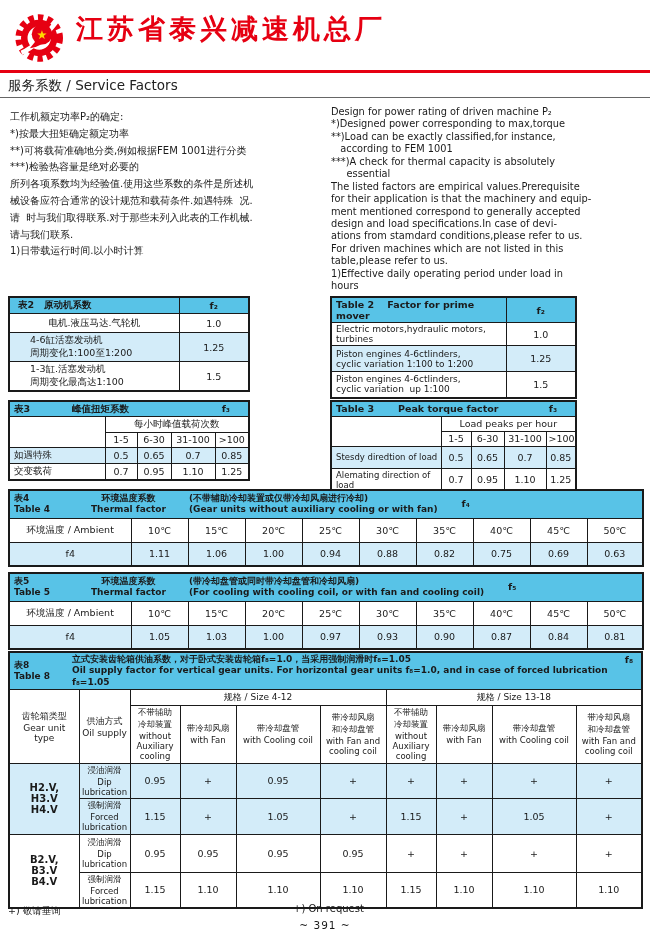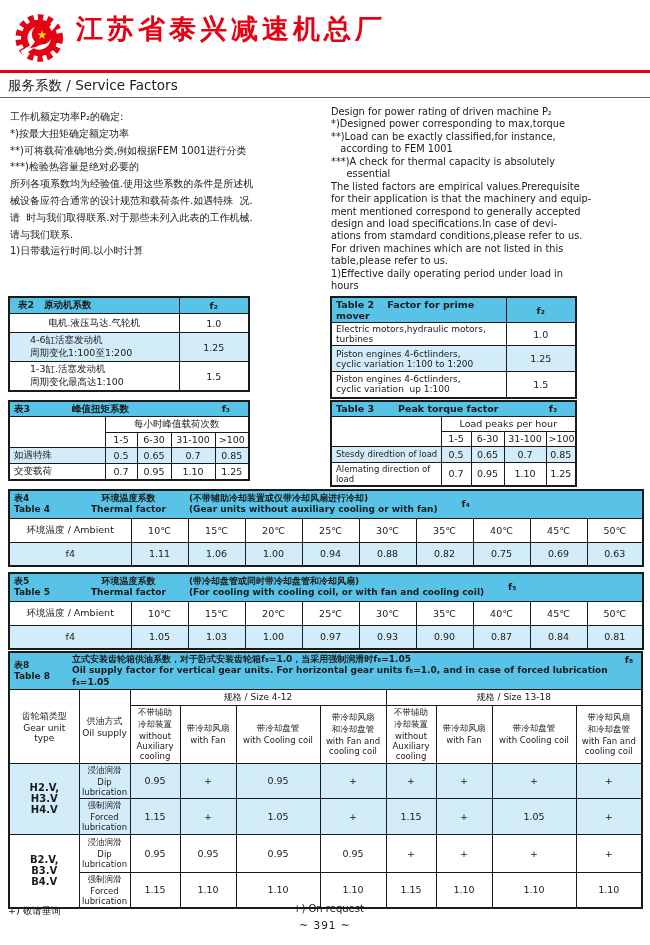--- a/index.html
+++ b/index.html
@@ -215,21 +215,21 @@
     <tr style="height:15px">
       <td rowspan="2"></td>
       <td colspan="4">Load peaks per hour</td>
     </tr>
     <tr style="height:15px">
       <td>1-5</td>
       <td>6-30</td>
       <td>31-100</td>
       <td>&gt;100</td>
     </tr>
-    <tr style="height:16px">
+    <tr style="height:22px">
       <td class="lb tl pl4 fs85">Stesdy diredtion of load</td>
       <td class="lb">0.5</td>
       <td class="lb">0.65</td>
       <td class="lb">0.7</td>
       <td class="lb">0.85</td>
     </tr>
     <tr style="height:16px">
       <td class="tl pl4 fs85">Alemating direction of load</td>
       <td>0.7</td>
       <td>0.95</td>

